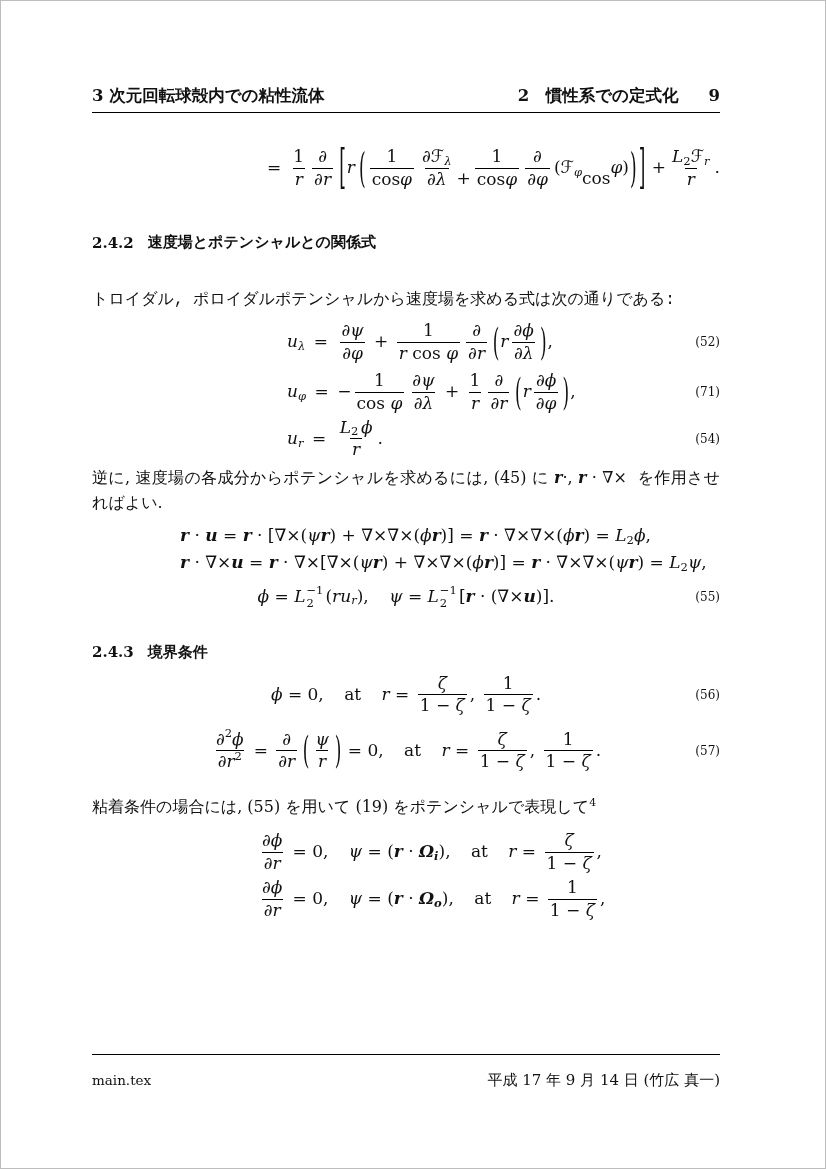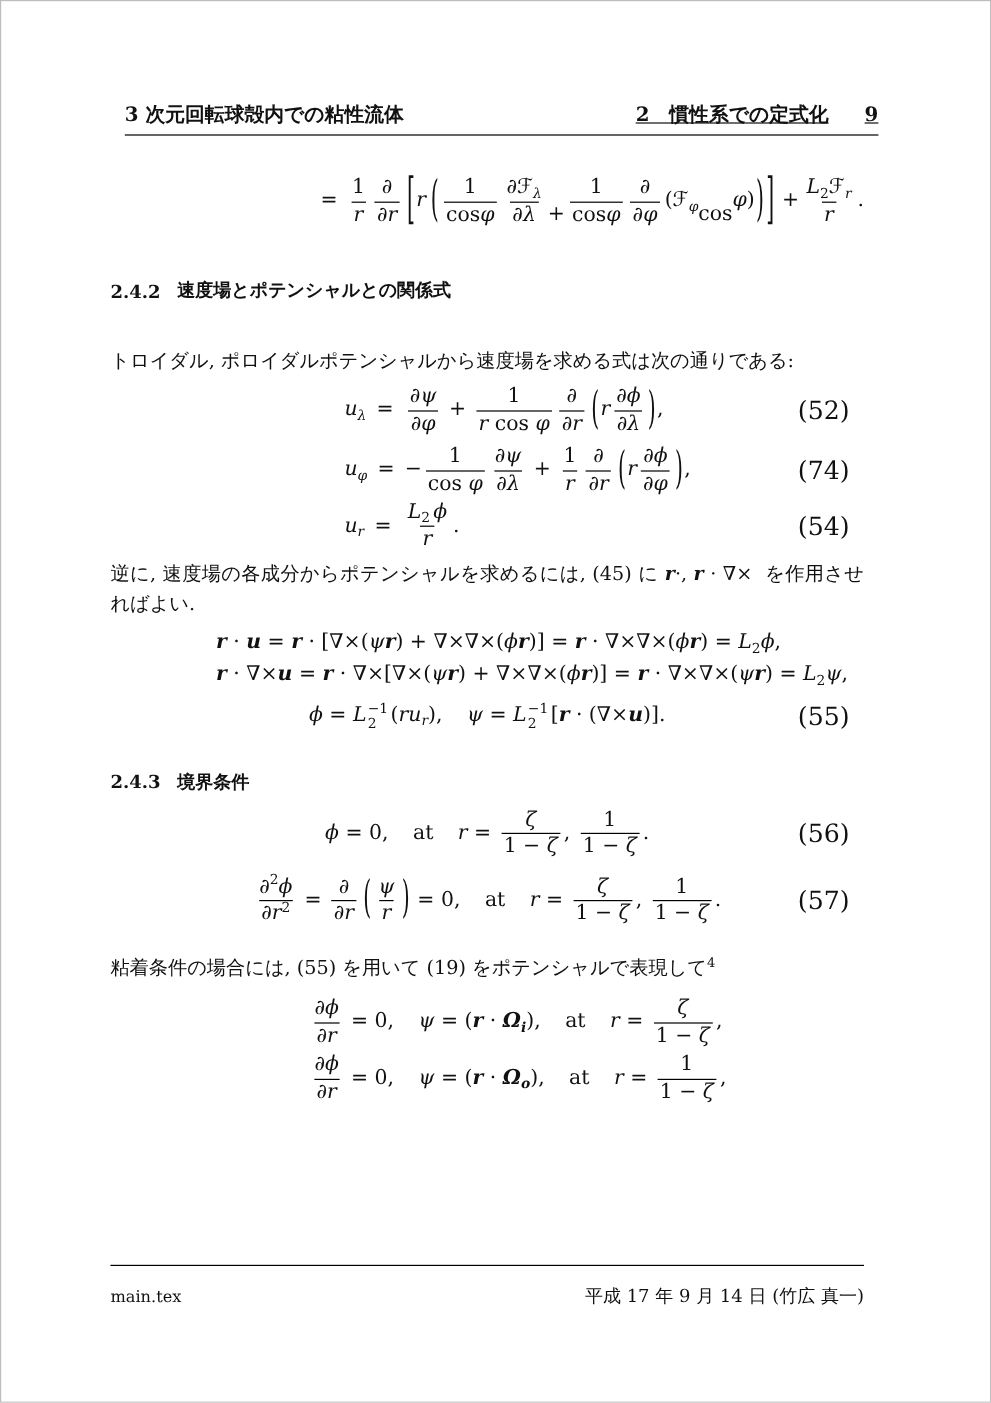--- a/index.html
+++ b/index.html
@@ -6,37 +6,37 @@
   .page{
     position:relative; width:824px; height:1167px; background:#ffffff;
     border:1px solid #bdbdbd; overflow:hidden;
     font-family:"DejaVu Serif","DejaVu Sans",serif; color:#111;
   }
   
   header{
     position:absolute; top:84px; left:91px; width:628px;
     display:flex; justify-content:space-between; align-items:flex-end;
     font-weight:bold; font-size:16.5px;
-    border-bottom:1.5px solid #000; padding-bottom:5px;margin-left:12px;
+    border-bottom:1.5px solid #000; padding-bottom:5px;
   }
-  .h-right{display:flex; gap:30px; align-items:baseline;text-decoration:underline;}
+  .h-right{display:flex; gap:30px; align-items:baseline;}
   
   main{position:absolute; top:108px; left:91px; width:628px;}
   .para{
     margin:0; font-size:16px; line-height:25px; text-align:justify;
   }
   .heading{display:flex; gap:14px; align-items:center; font-weight:bold; font-size:15px;}
   .h-title{font-family:"DejaVu Sans","Liberation Sans",sans-serif;}
   
   .eq{position:relative; display:flex; align-items:center; font-size:17px; line-height:1.25;}
   .eq .body{display:inline-flex; align-items:center;}
-  .eq .eqnum{position:absolute; right:12px; top:50%; transform:translateY(-50%); font-size:21px;}
+  .eq .eqnum{position:absolute; right:0; top:50%; transform:translateY(-50%); font-size:12px;}
   .eq-cont   {margin-top:30px; min-height:58px; padding-left:175px;}
   .hd-242    {margin-top:36px;}
-  .p-intro   {margin-top:36px;}
+  .p-intro   {margin-top:36px;font-family:Liberation Mono, monospace;}
   .eq-aligned{min-height:50px; padding-left:195px;}
   .eq-52     {margin-top:4px;}
   .eq-54     {min-height:42px;}
   .p-inverse {margin-top:4px;}
   .eq-curl   {min-height:27px; padding-left:88px;}
   .eq-curl1  {margin-top:8px;}
   .p-therefore{margin-top:8px;}
   .eq-55     {margin-top:4px; min-height:32px; justify-content:center;}
   .hd-243    {margin-top:30px;}
   .p-kinematic{margin-top:34px;}
@@ -303,21 +303,21 @@
                 <span class="den">
                   <span class="mt">∂</span>
                   <span class="mi">φ</span>
                 </span>
               </span>
             </span>
             <span class="mdelim" style="transform: scaleY(2.2);">)</span>
           </span>
           <span class="mt">,</span>
         </span>
-      <span class="eqnum">(74)</span>
+      <span class="eqnum">(71)</span>
     </div>
     <div class="eq eq-aligned eq-54">
       <span class="body">
           <span class="mi">u</span>
           <span class="dn"><span class="mi">r</span></span>
           <span class="mgap" style="width: 0.5em;"></span>
           <span class="mt">=</span>
           <span class="mgap" style="width: 0.5em;"></span>
           <span class="mfrac">
             <span class="num">

